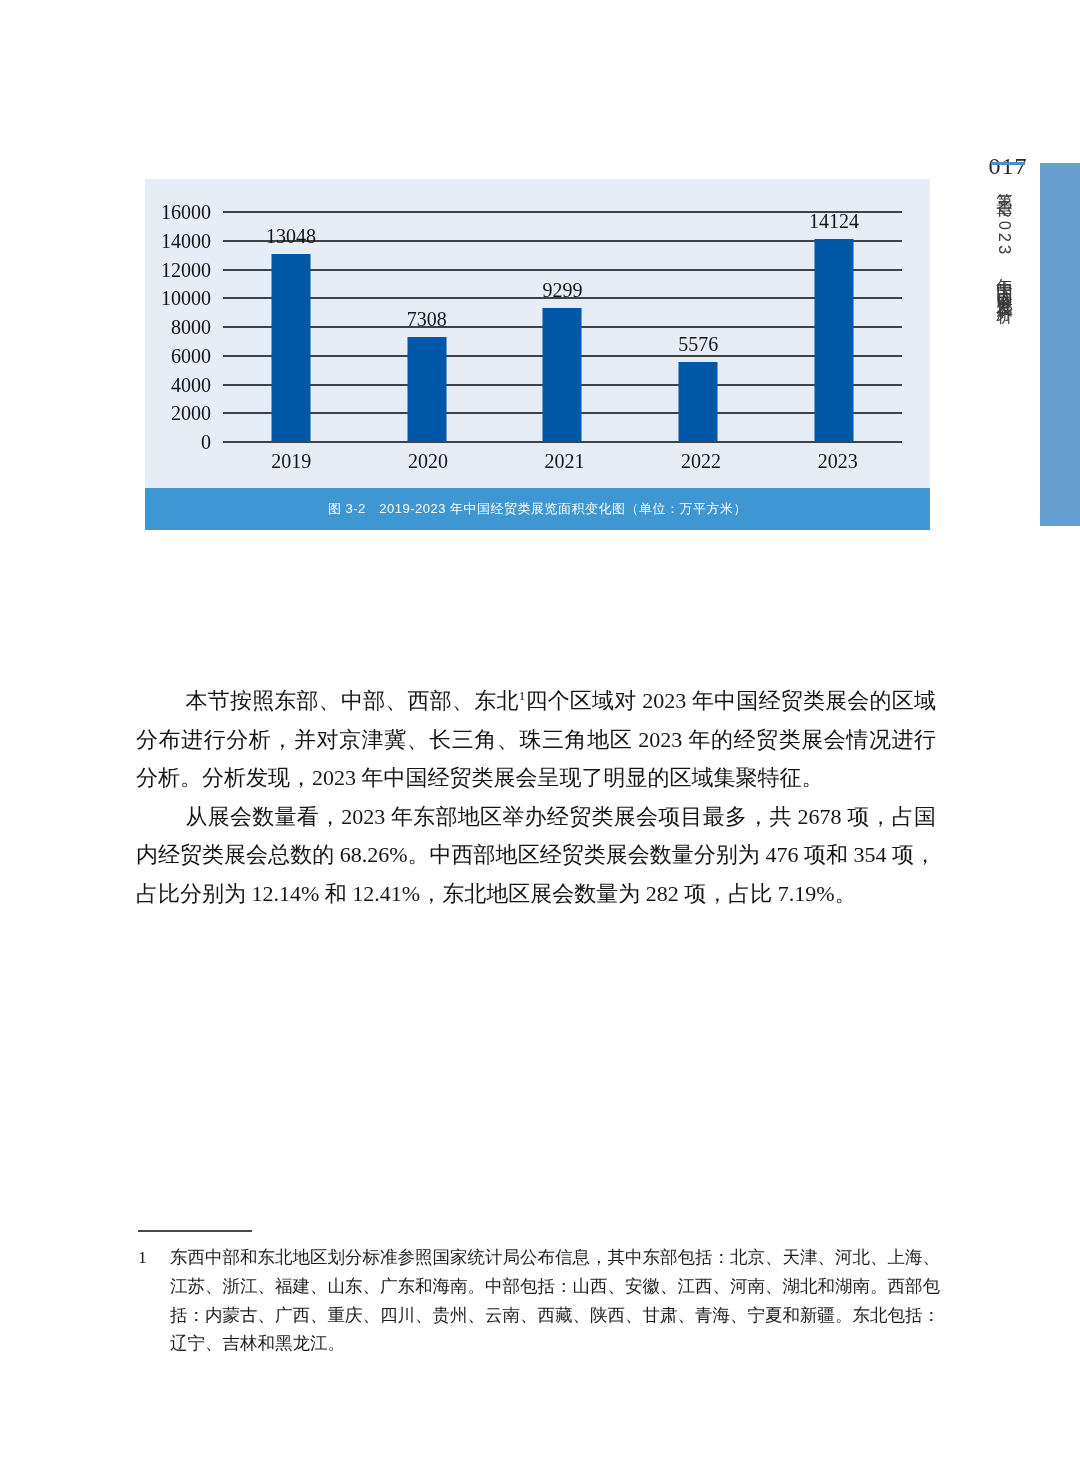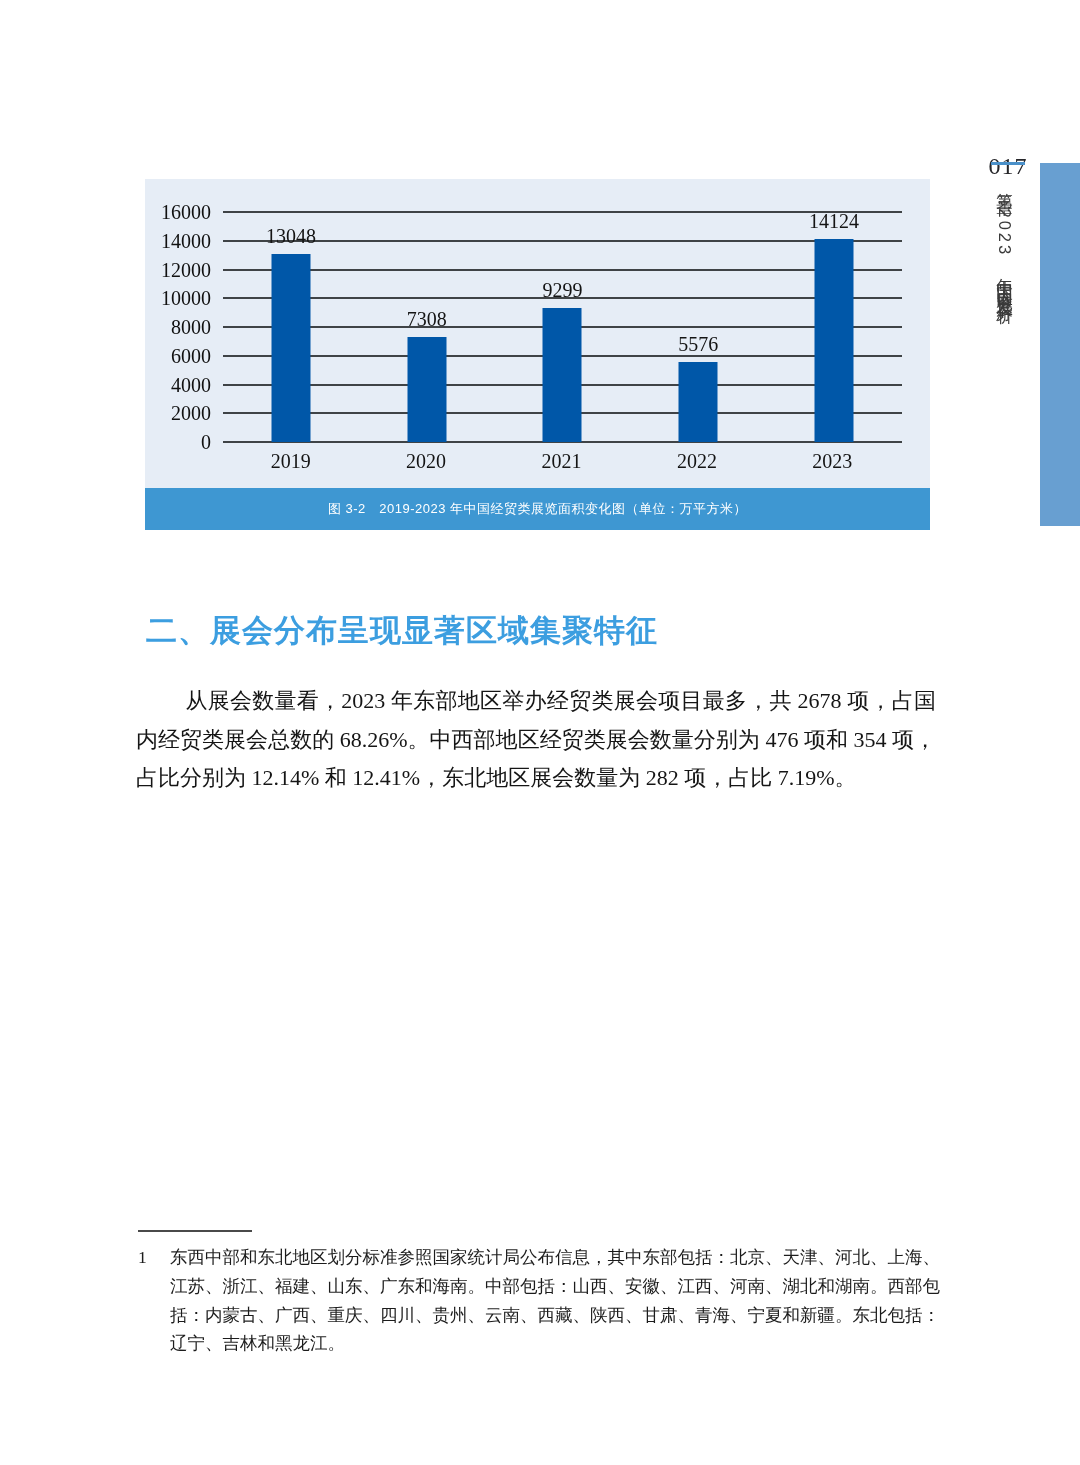--- a/index.html
+++ b/index.html
@@ -47,21 +47,21 @@
   .bar-row{position:absolute;inset:0;display:flex;z-index:2;}
   .bar-slot{flex:1;position:relative;}
   .bar-wrap{
     position:absolute;bottom:0;left:50%;transform:translateX(-50%);
     width:39px;background:var(--bar);
   }
   .bar-value{
     position:absolute;bottom:100%;margin-bottom:6px;left:50%;transform:translateX(-50%);
     font-size:20px;color:#141414;white-space:nowrap;
   }
-  .xaxis-row{position:absolute;left:78px;right:30px;top:271px;display:flex;}
+  .xaxis-row{position:absolute;left:78px;right:24px;top:271px;display:flex;}
   .xtick{flex:1;text-align:center;font-size:20px;color:#141414;}
   .chart-caption{
     width:785px;height:42px;background:var(--caption-bar);
     display:flex;align-items:center;justify-content:center;
     font-family:"Liberation Sans","DejaVu Sans",sans-serif;
     font-size:13px;color:#ffffff;letter-spacing:0.5px;
   }
   
   .section-heading{
     position:absolute;left:146px;top:610px;width:800px;
@@ -149,23 +149,23 @@
           <div class="xtick">2019</div>
           <div class="xtick">2020</div>
           <div class="xtick">2021</div>
           <div class="xtick">2022</div>
           <div class="xtick">2023</div>
         </div>
     </div>
     <figcaption class="chart-caption">图 3-2　2019-2023 年中国经贸类展览面积变化图（单位：万平方米）</figcaption>
   </figure>
 
-  <h2 class="section-heading">二、展会分布呈现显著区域集聚特征</h2>
 
   <div class="body-block">
+    <p><span>本节按照东部、中部、西部、东北</span><sup>1</sup><span>四个区域对 2023 年中国经贸类展会的区域分布进行分析，并对京津冀、长三角、珠三角地区 2023 年的经贸类展会情况进行分析。分析发现，2023 年中国经贸类展会呈现了明显的区域集聚特征。</span></p>
     <p>从展会数量看，2023 年东部地区举办经贸类展会项目最多，共 2678 项，占国内经贸类展会总数的 68.26%。中西部地区经贸类展会数量分别为 476 项和 354 项，占比分别为 12.14% 和 12.41%，东北地区展会数量为 282 项，占比 7.19%。</p>
   </div>
 
   <div class="footnote-rule"></div>
   <div class="footnote">
     <span class="footnote-number">1</span>
     <span class="footnote-text">东西中部和东北地区划分标准参照国家统计局公布信息，其中东部包括：北京、天津、河北、上海、江苏、浙江、福建、山东、广东和海南。中部包括：山西、安徽、江西、河南、湖北和湖南。西部包括：内蒙古、广西、重庆、四川、贵州、云南、西藏、陕西、甘肃、青海、宁夏和新疆。东北包括：辽宁、吉林和黑龙江。</span>
   </div>
 
 </div>

